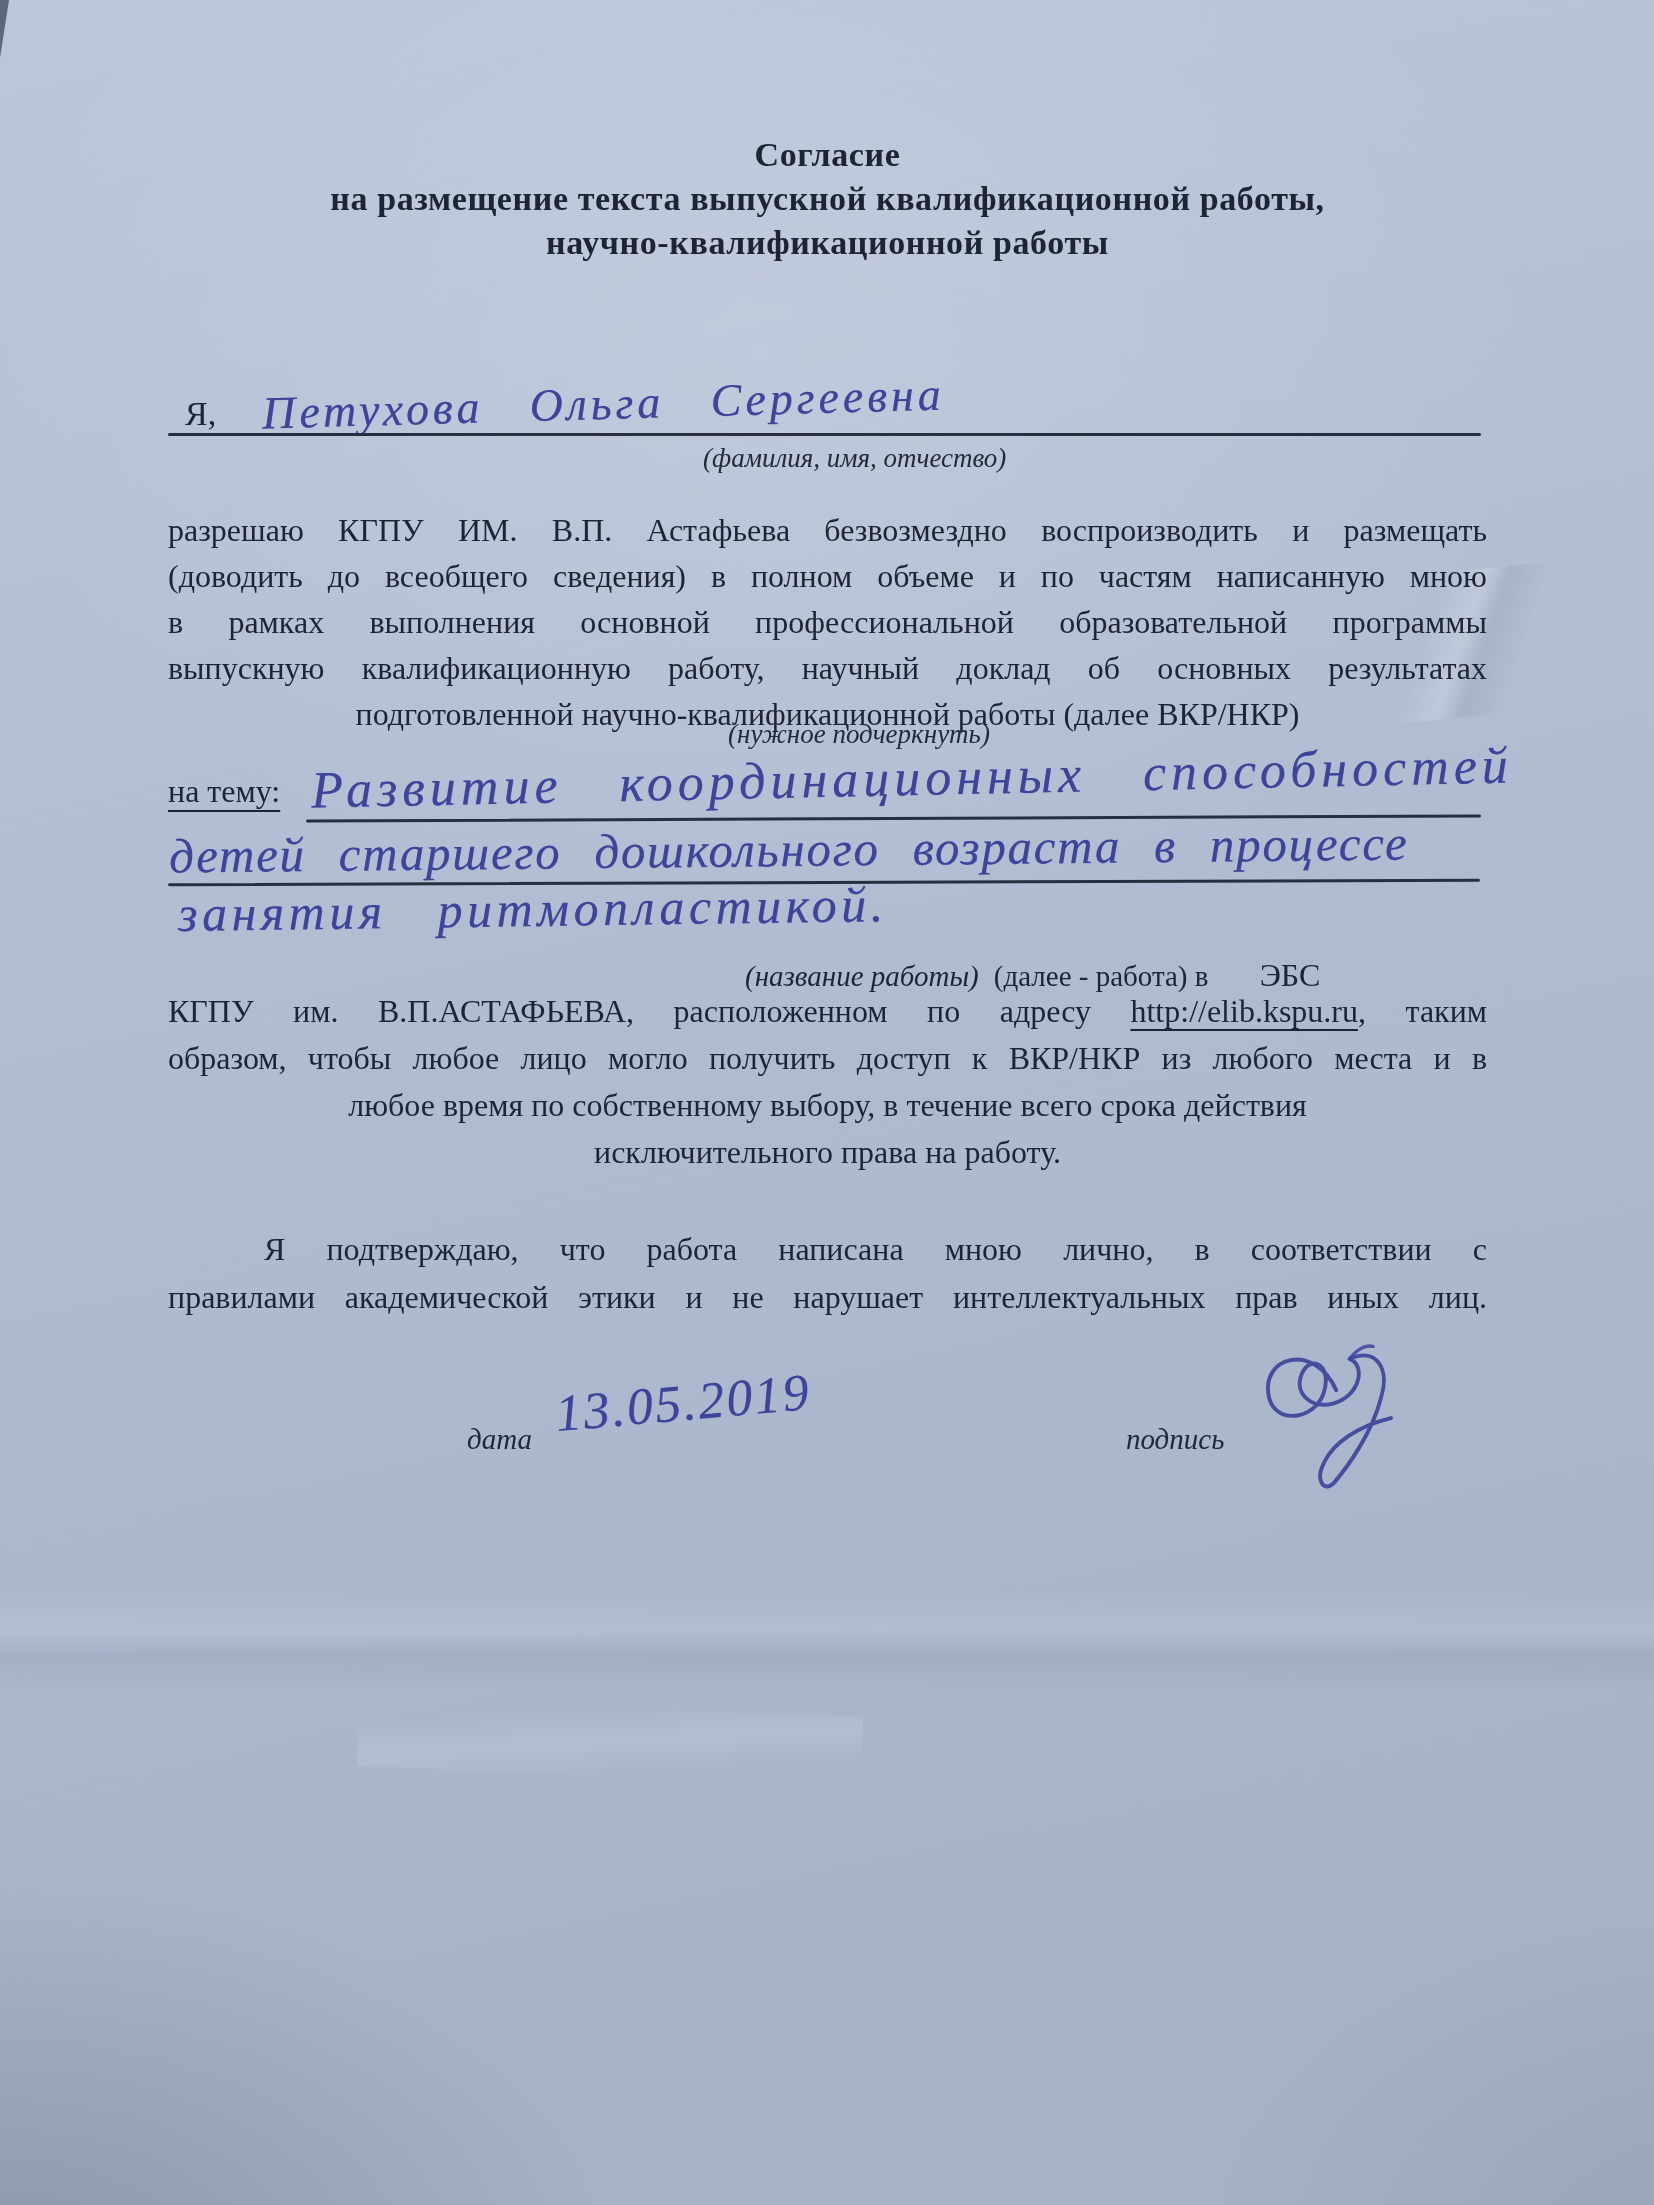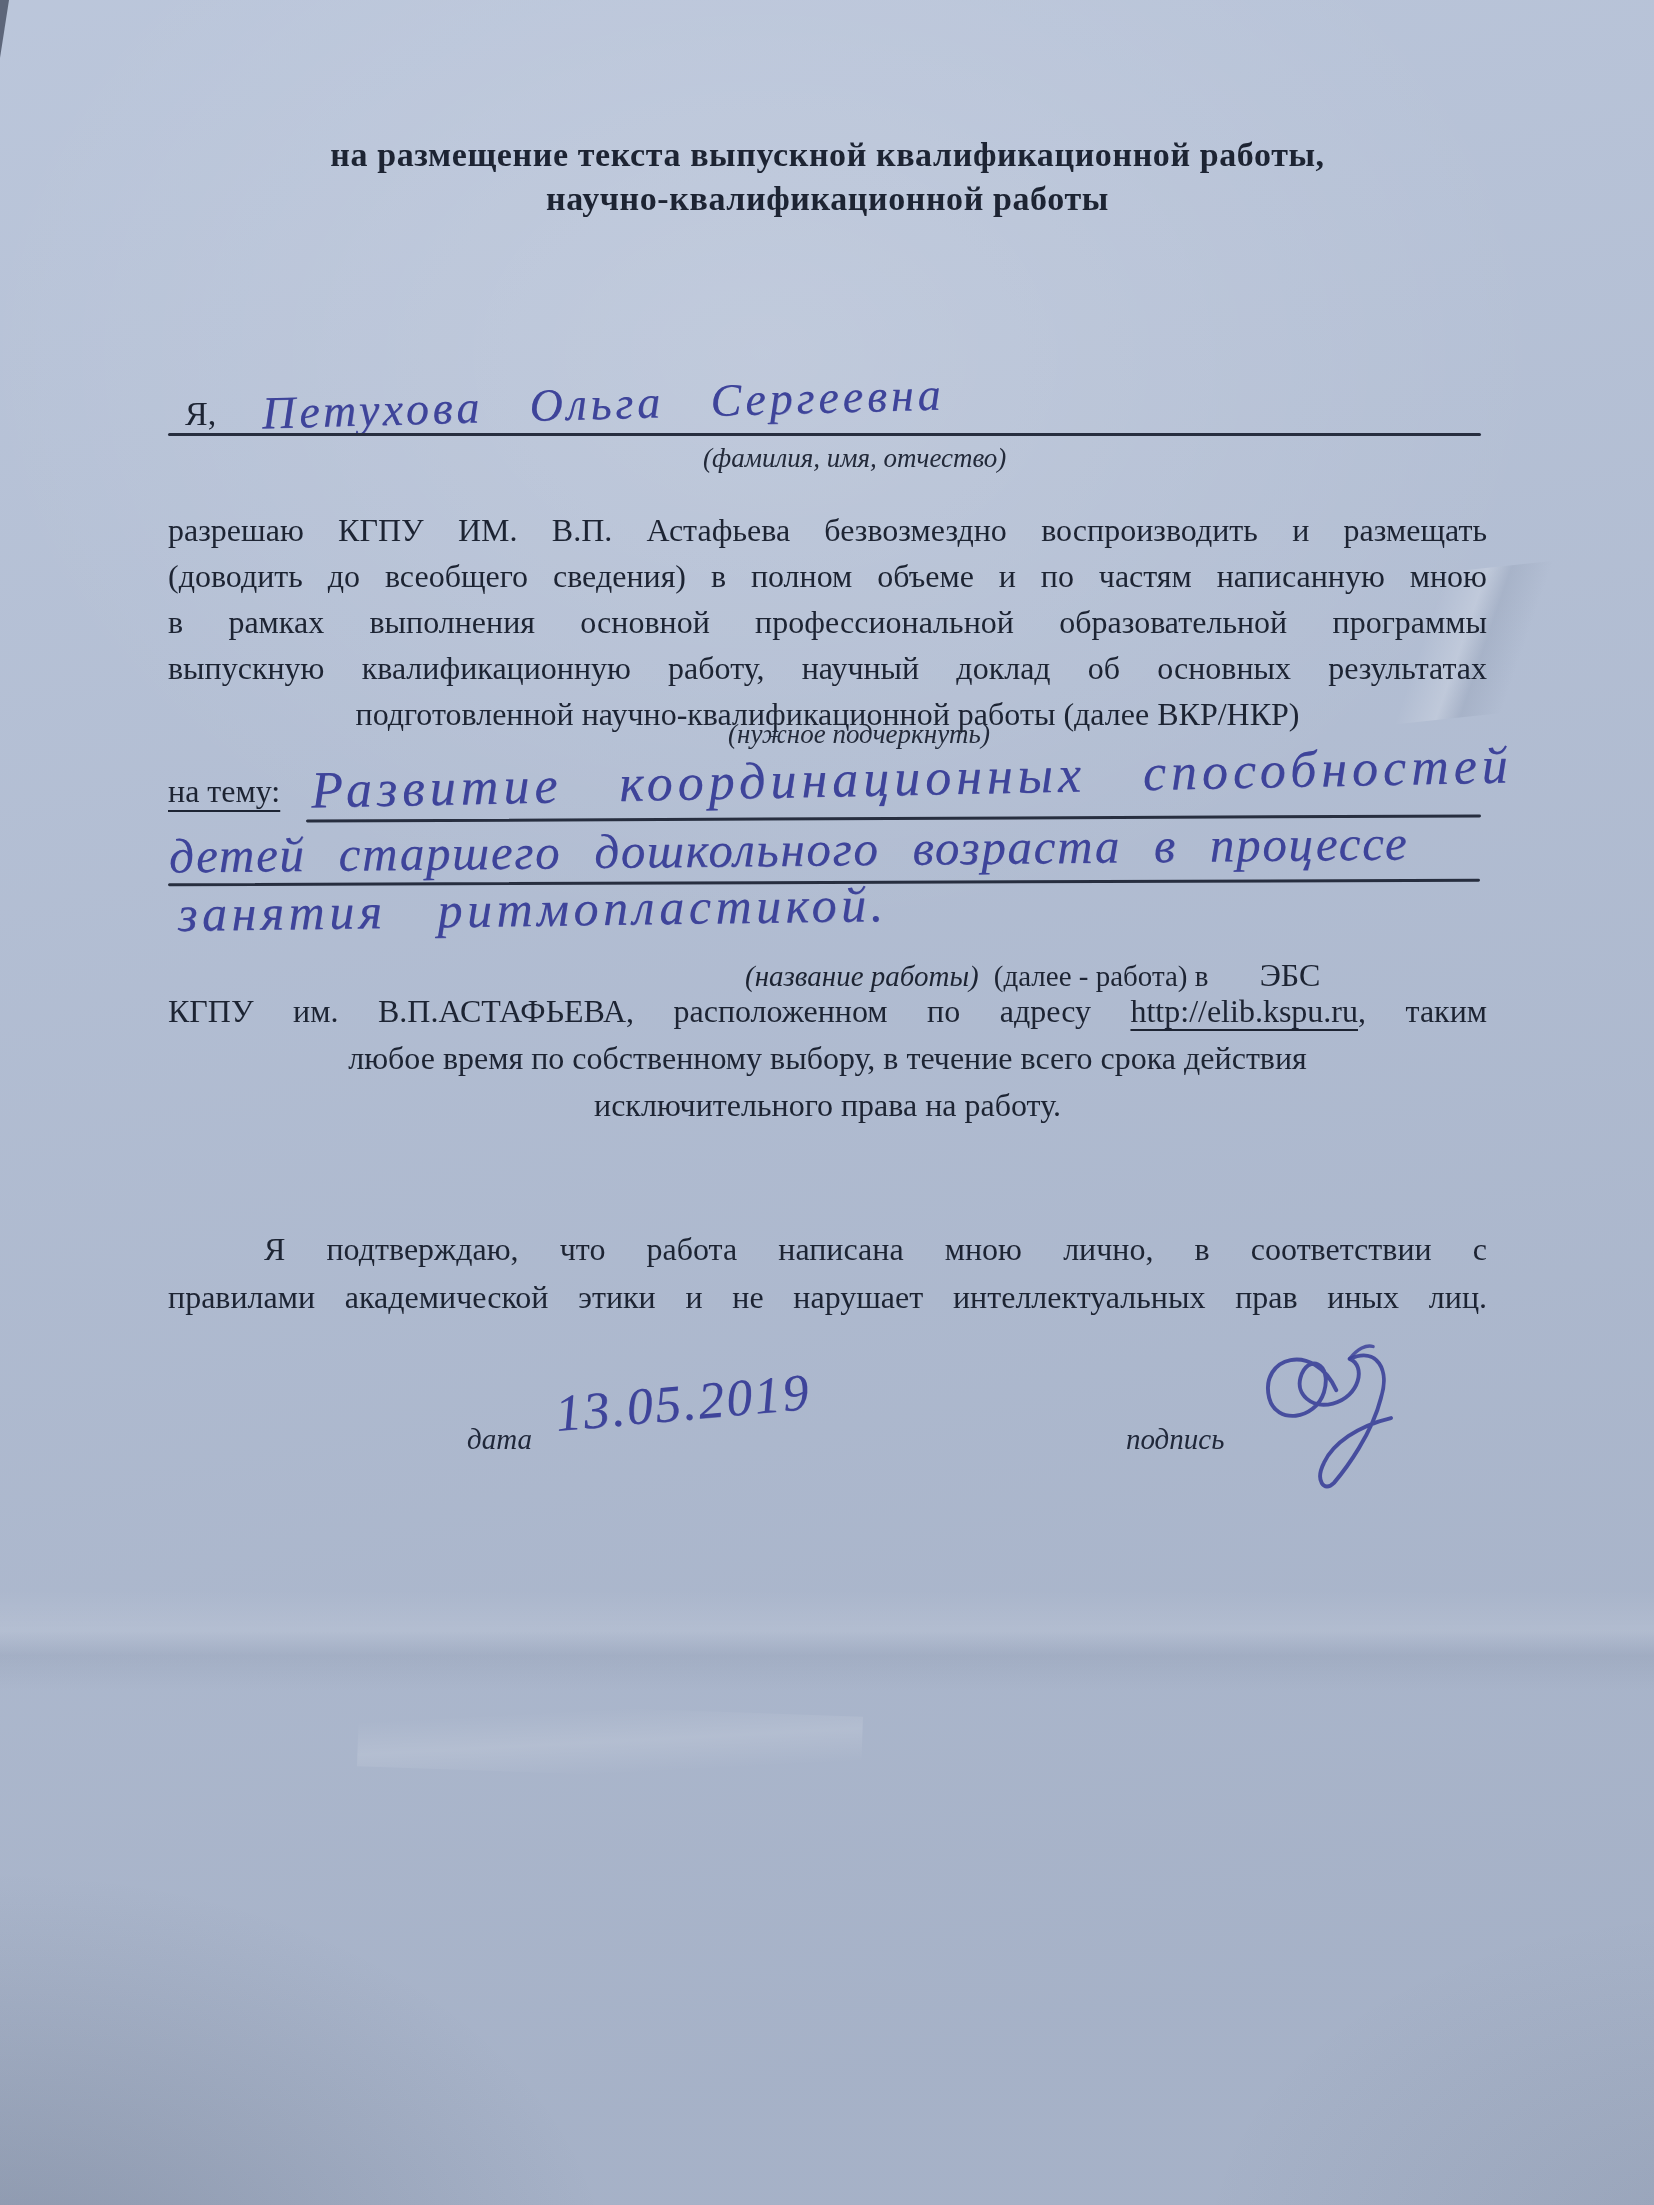--- a/index.html
+++ b/index.html
@@ -86,20 +86,21 @@
 <body>
 
 <div class="page">
 
   <div class="abs corner-sliver"></div>
   <div class="abs crease1"></div>
   <div class="abs crease2"></div>
   <div class="abs crease3"></div>
 
   <div class="abs title-block">
+    <div class="t-line">Согласие</div>
     <div class="t-line">на размещение текста выпускной квалификационной работы,</div>
     <div class="t-line">научно-квалификационной работы</div>
   </div>
 
   <div class="abs name-row">
     <span class="pronoun">Я,</span>
     <span class="hw name-hw">Петухова Ольга Сергеевна</span>
   </div>
   <div class="abs rule rule-name"></div>
   <div class="abs caption cap-fio">(фамилия, имя, отчество)</div>
@@ -124,20 +125,21 @@
   <div class="abs workcap">
     <span class="ital">(название работы)</span>
     <span class="reg">(далее - работа) в</span>
     <span class="ebs">ЭБС</span>
   </div>
 
   <div class="abs para p2">
     <div class="jline">
       <span>КГПУ им. В.П.АСТАФЬЕВА, расположенном по адресу </span><span class="url">http://elib.kspu.ru</span><span>, таким</span>
     </div>
+    <div class="jline">образом, чтобы любое лицо могло получить доступ к ВКР/НКР из любого места и в</div>
     <div class="lline">любое время по собственному выбору, в течение всего срока действия</div>
     <div class="lline">исключительного права на работу.</div>
   </div>
 
   <div class="abs para p3">
     <div class="jline indent">Я подтверждаю, что работа написана мною лично, в соответствии с</div>
     <div class="jline">правилами академической этики и не нарушает интеллектуальных прав иных лиц.</div>
   </div>
 
   <div class="abs f-label lbl-date">дата</div>

